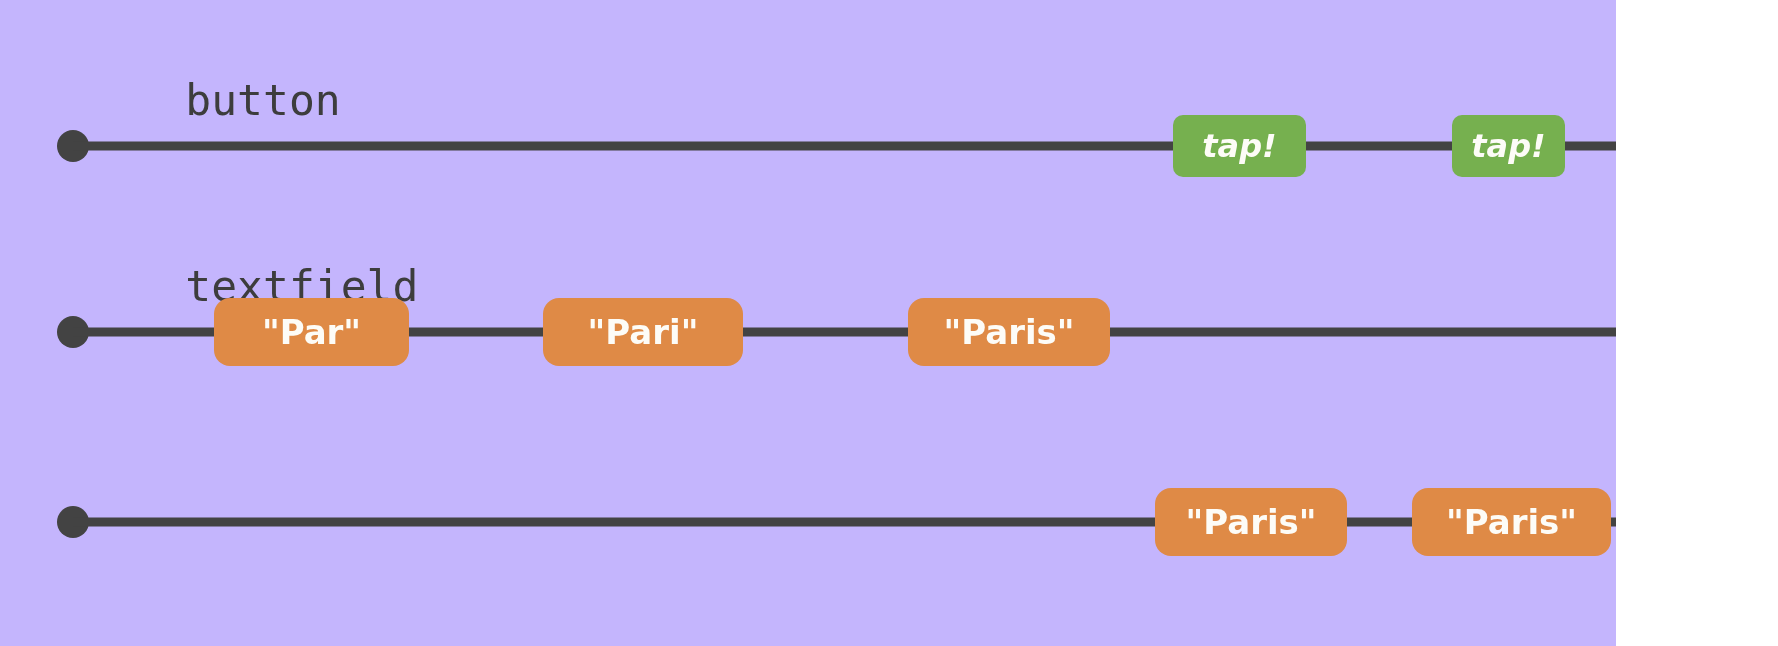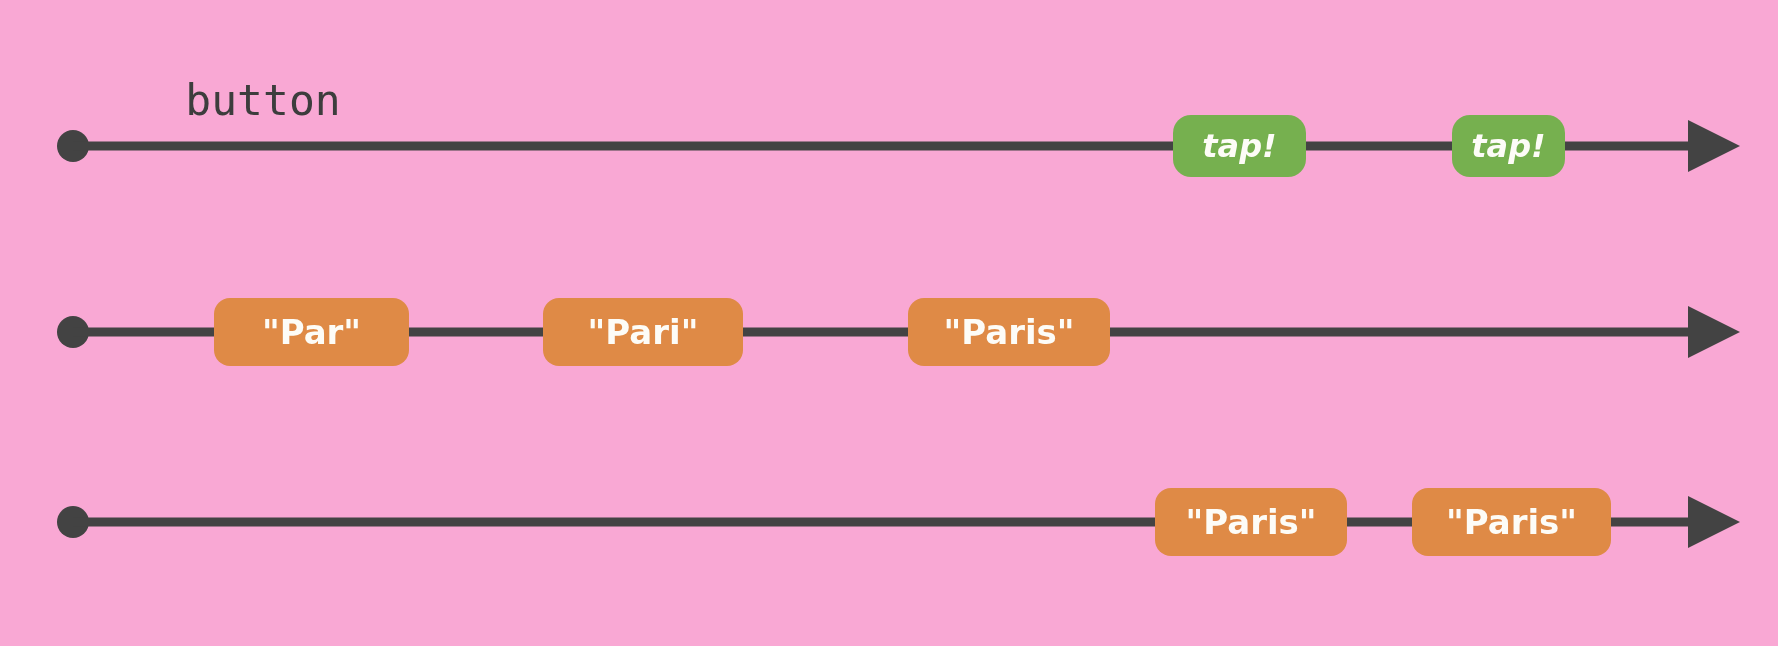--- a/index.html
+++ b/index.html
@@ -7,23 +7,23 @@
     margin: 0;
     padding: 0;
     background: #ffffff;
   }
   body {
     font-family: "Liberation Sans", sans-serif;
   }
 
   #diagram {
     position: relative;
-    width: 1778px;
+    width: 1616px;
     height: 646px;
-    background: #f9a8d4;
+    background: #c4b5fd;
     overflow: hidden;
   }
 
   
   .row {
     position: absolute;
     left: 0;
     width: 1778px;
   }
   .row-1 { top: 0px;   height: 196px; }
@@ -86,21 +86,21 @@
     font-size: 34px;
     line-height: 1;
     white-space: nowrap;
     user-select: none;
   }
   .pill.green {
     background: #76b04f;
     font-style: italic;
     font-size: 32px;
     height: 62px;
-    border-radius: 18px;
+    border-radius: 10px;
   }
   .pill.orange {
     background: #df8a46;
     font-style: normal;
   }
 </style>
 </head>
 <body>
 
 <div id="diagram">
@@ -118,20 +118,23 @@
         <polygon points="1688,4 1740,30 1688,56" fill="#434343"></polygon>
       </svg>
 
       <div class="pill green" style="left:1173px; width:133px;">tap!</div>
       <div class="pill green" style="left:1452px; width:113px;">tap!</div>
     </div>
   </div>
 
   <div class="row row-2">
 
+    <div class="stream-label">
+      <span class="label-part">textfield</span>
+    </div>
 
     <div class="timeline">
       <svg class="timeline-axis" viewBox="0 0 1778 60" preserveAspectRatio="none">
         <circle cx="73" cy="30" r="16" fill="#434343"></circle>
         <line x1="73" y1="30" x2="1692" y2="30" stroke="#434343" stroke-width="9"></line>
         <polygon points="1688,4 1740,30 1688,56" fill="#434343"></polygon>
       </svg>
 
       <div class="pill orange" style="left:214px; width:195px;">"Par"</div>
       <div class="pill orange" style="left:543px; width:200px;">"Pari"</div>

